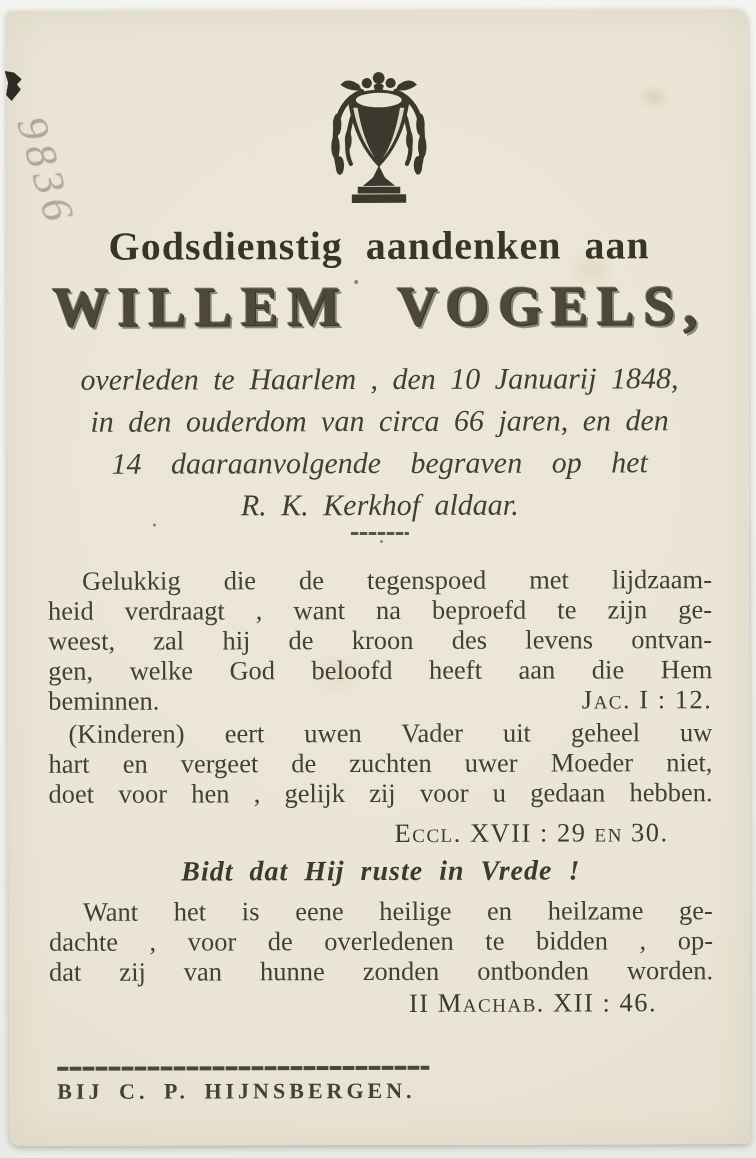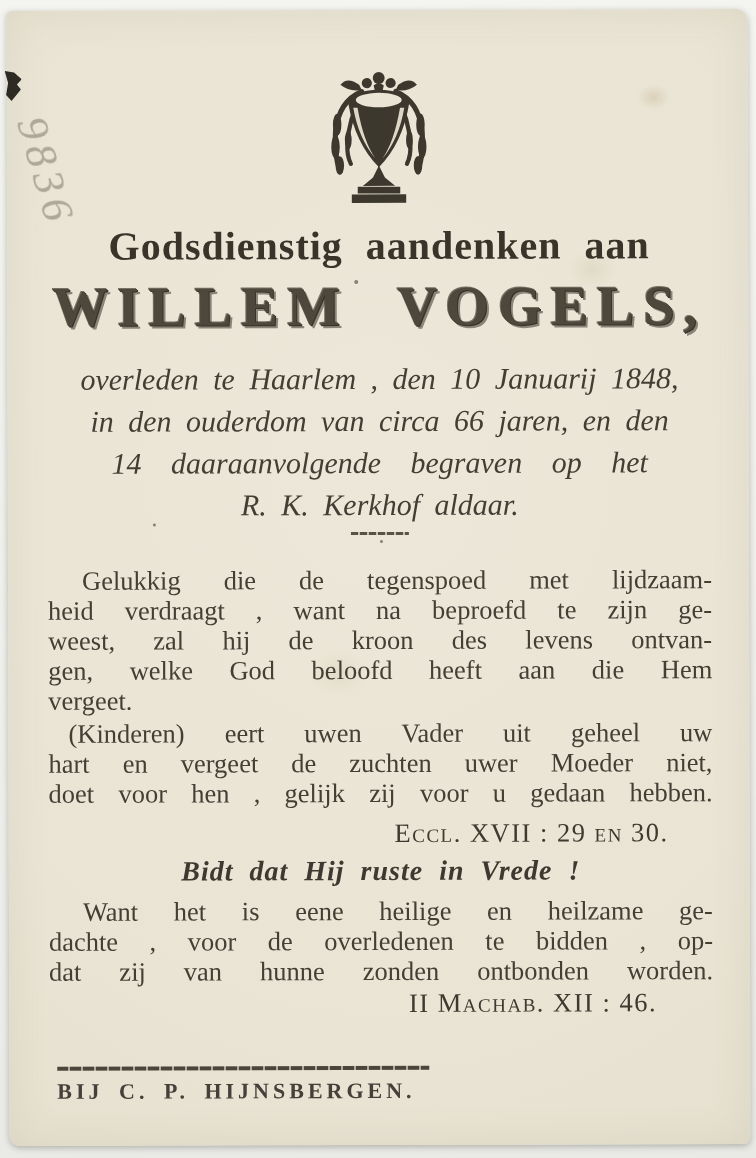--- a/index.html
+++ b/index.html
@@ -158,21 +158,22 @@
     </div>
 
     <div class="block divider"></div>
 
     <div class="block para p1">
       <div class="pline indent1">Gelukkig die de tegenspoed met lijdzaam-</div>
       <div class="pline">heid verdraagt , want na beproefd te zijn ge-</div>
       <div class="pline">weest, zal hij de kroon des levens ontvan-</div>
       <div class="pline">gen, welke God beloofd heeft aan die Hem</div>
       <div class="lastline">
-        <span>vergeet.</span>
+        <span>beminnen.</span>
+        <span class="ref">Jac. I : 12.</span>
       </div>
     </div>
 
     <div class="block para p2">
       <div class="pline indent2">(Kinderen) eert uwen Vader uit geheel uw</div>
       <div class="pline">hart en vergeet de zuchten uwer Moeder niet,</div>
       <div class="pline">doet voor hen , gelijk zij voor u gedaan hebben.</div>
     </div>
     <div class="block refline ref">Eccl. XVII : 29 en 30.</div>
 

